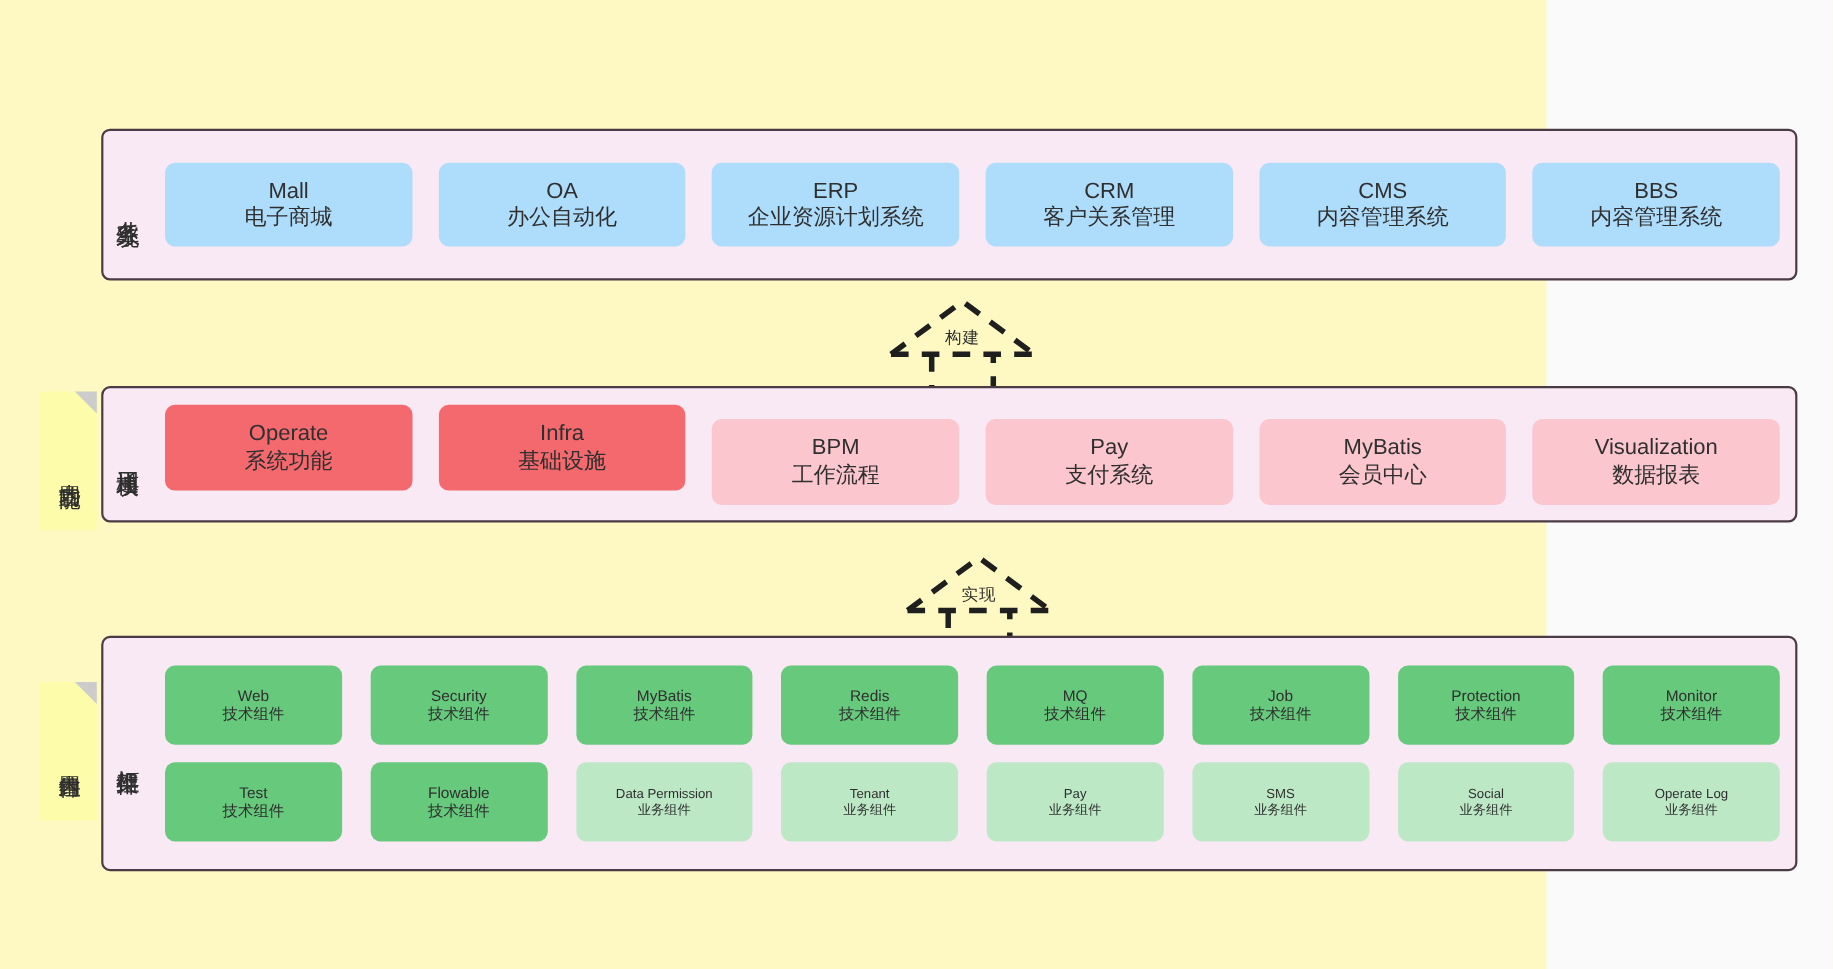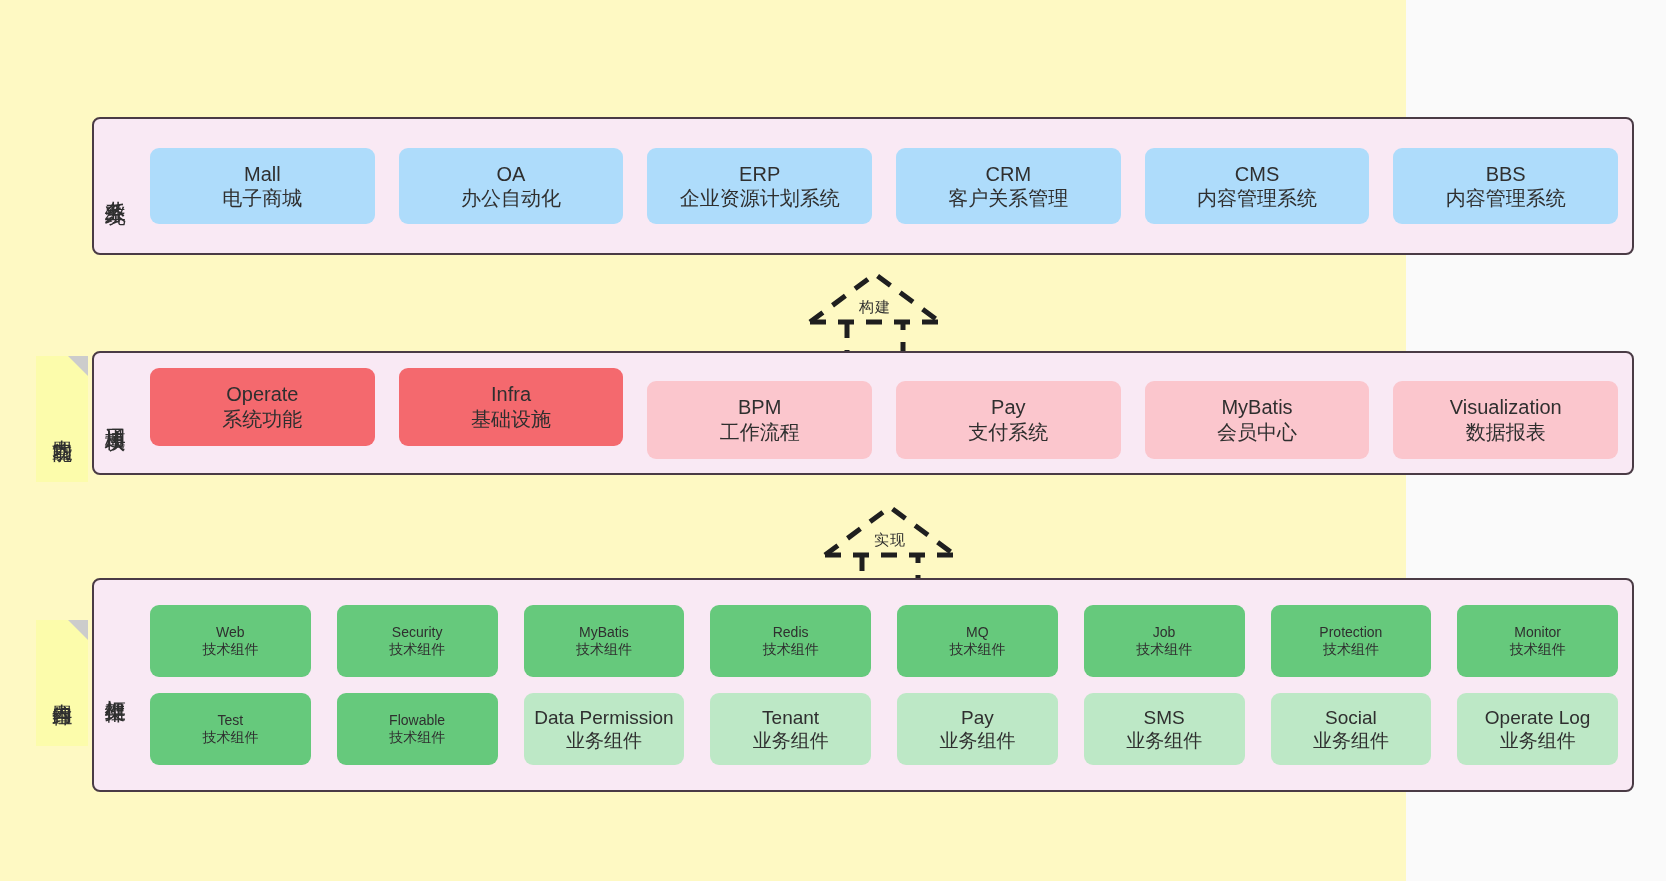--- a/index.html
+++ b/index.html
@@ -78,21 +78,21 @@
     color: #2f2f2f;
     padding: 6px 4px;
   }
   .box .bx-name { display: block; }
   .box .bx-sub  { display: block; }
 
   .box.blue   { background: #aedcfb; height: 76px; }
   .box.red    { background: #f4696e; height: 78px; }
   .box.pink   { background: #fbc6cd; height: 78px; margin-top: 13px; }
   .box.green  { background: #66c97c; height: 72px; font-size: 14px; }
-  .box.lgreen { background: #bde8c6; height: 72px; font-size: 19px; }
+  .box.lgreen { background: #bde8c6; height: 72px; font-size: 12px; }
 
   
   .note {
     position: absolute;
     box-sizing: border-box;
     width: 52px;
     background: #fcfcab;
     color: #2f2f2f;
     font-size: 20px;
     line-height: 1.18;

